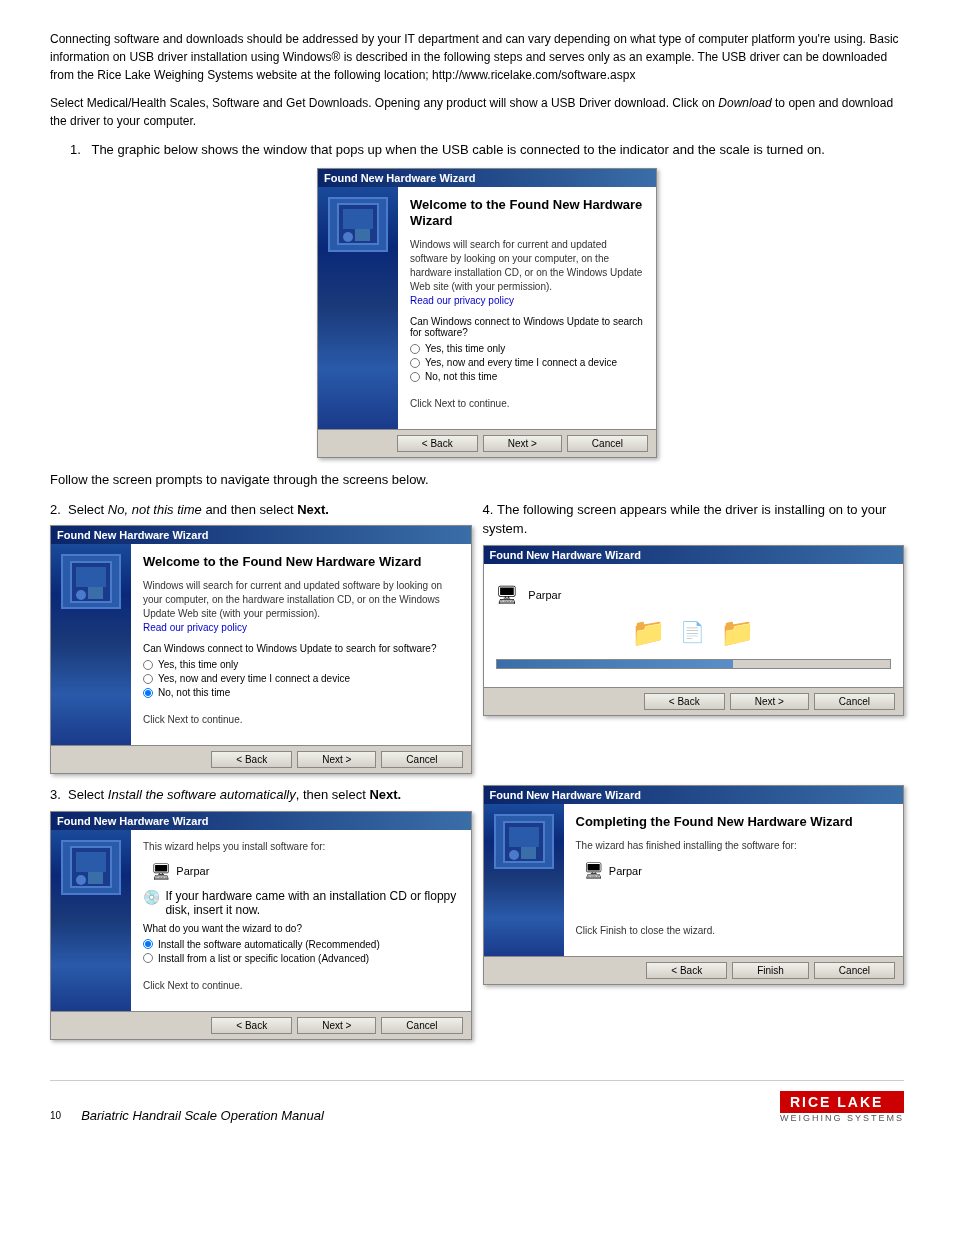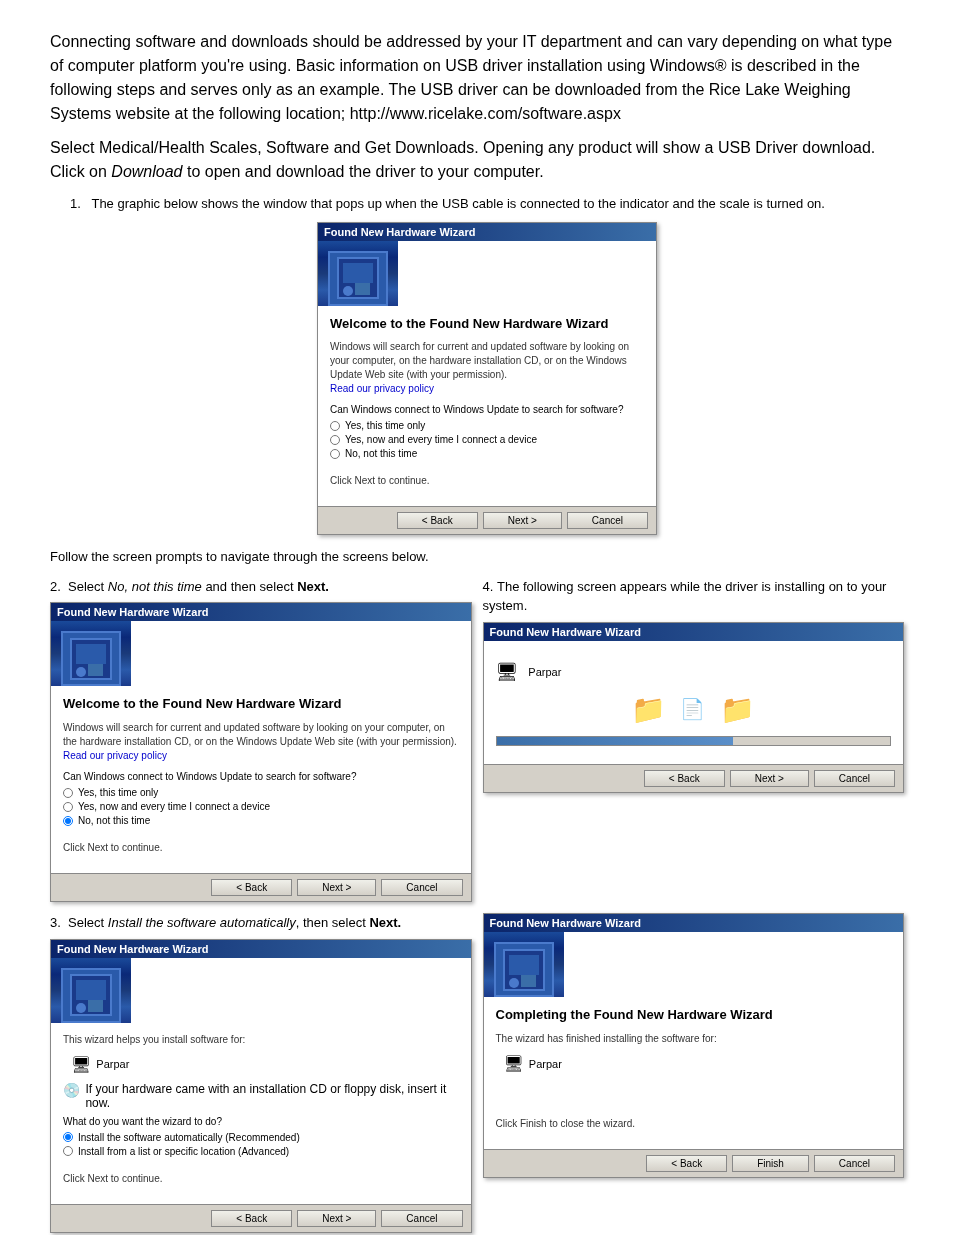--- a/index.html
+++ b/index.html
@@ -6,21 +6,21 @@
     body {
       font-family: Arial, sans-serif;
       font-size: 13px;
       background: #fff;
       color: #000;
       width: 954px;
       min-height: 1235px;
       padding: 30px 50px 30px 50px;
     }
     .main-text {
-      font-size: 16px;
+      font-size: 12px;
       line-height: 1.5;
       margin-bottom: 8px;
     }
     .section-intro {
       margin-bottom: 10px;
     }
     .numbered-item {
       margin-left: 20px;
       margin-bottom: 12px;
     }
@@ -65,21 +65,21 @@
       background: linear-gradient(to right, #0a246a, #3a6ea8);
       color: #fff;
       font-size: 11px;
       font-weight: bold;
       padding: 3px 6px;
       display: flex;
       align-items: center;
     }
     .dialog-body {
       display: flex;
-      flex-direction: column;
+      flex-direction: row;
     }
     .dialog-left-panel {
       background: linear-gradient(to bottom, #1a4a9a, #0a2878, #1a3a7a, #2a5aaa, #1a3a8a);
       width: 80px;
       min-width: 80px;
       display: flex;
       align-items: flex-start;
       justify-content: center;
       padding-top: 10px;
     }

